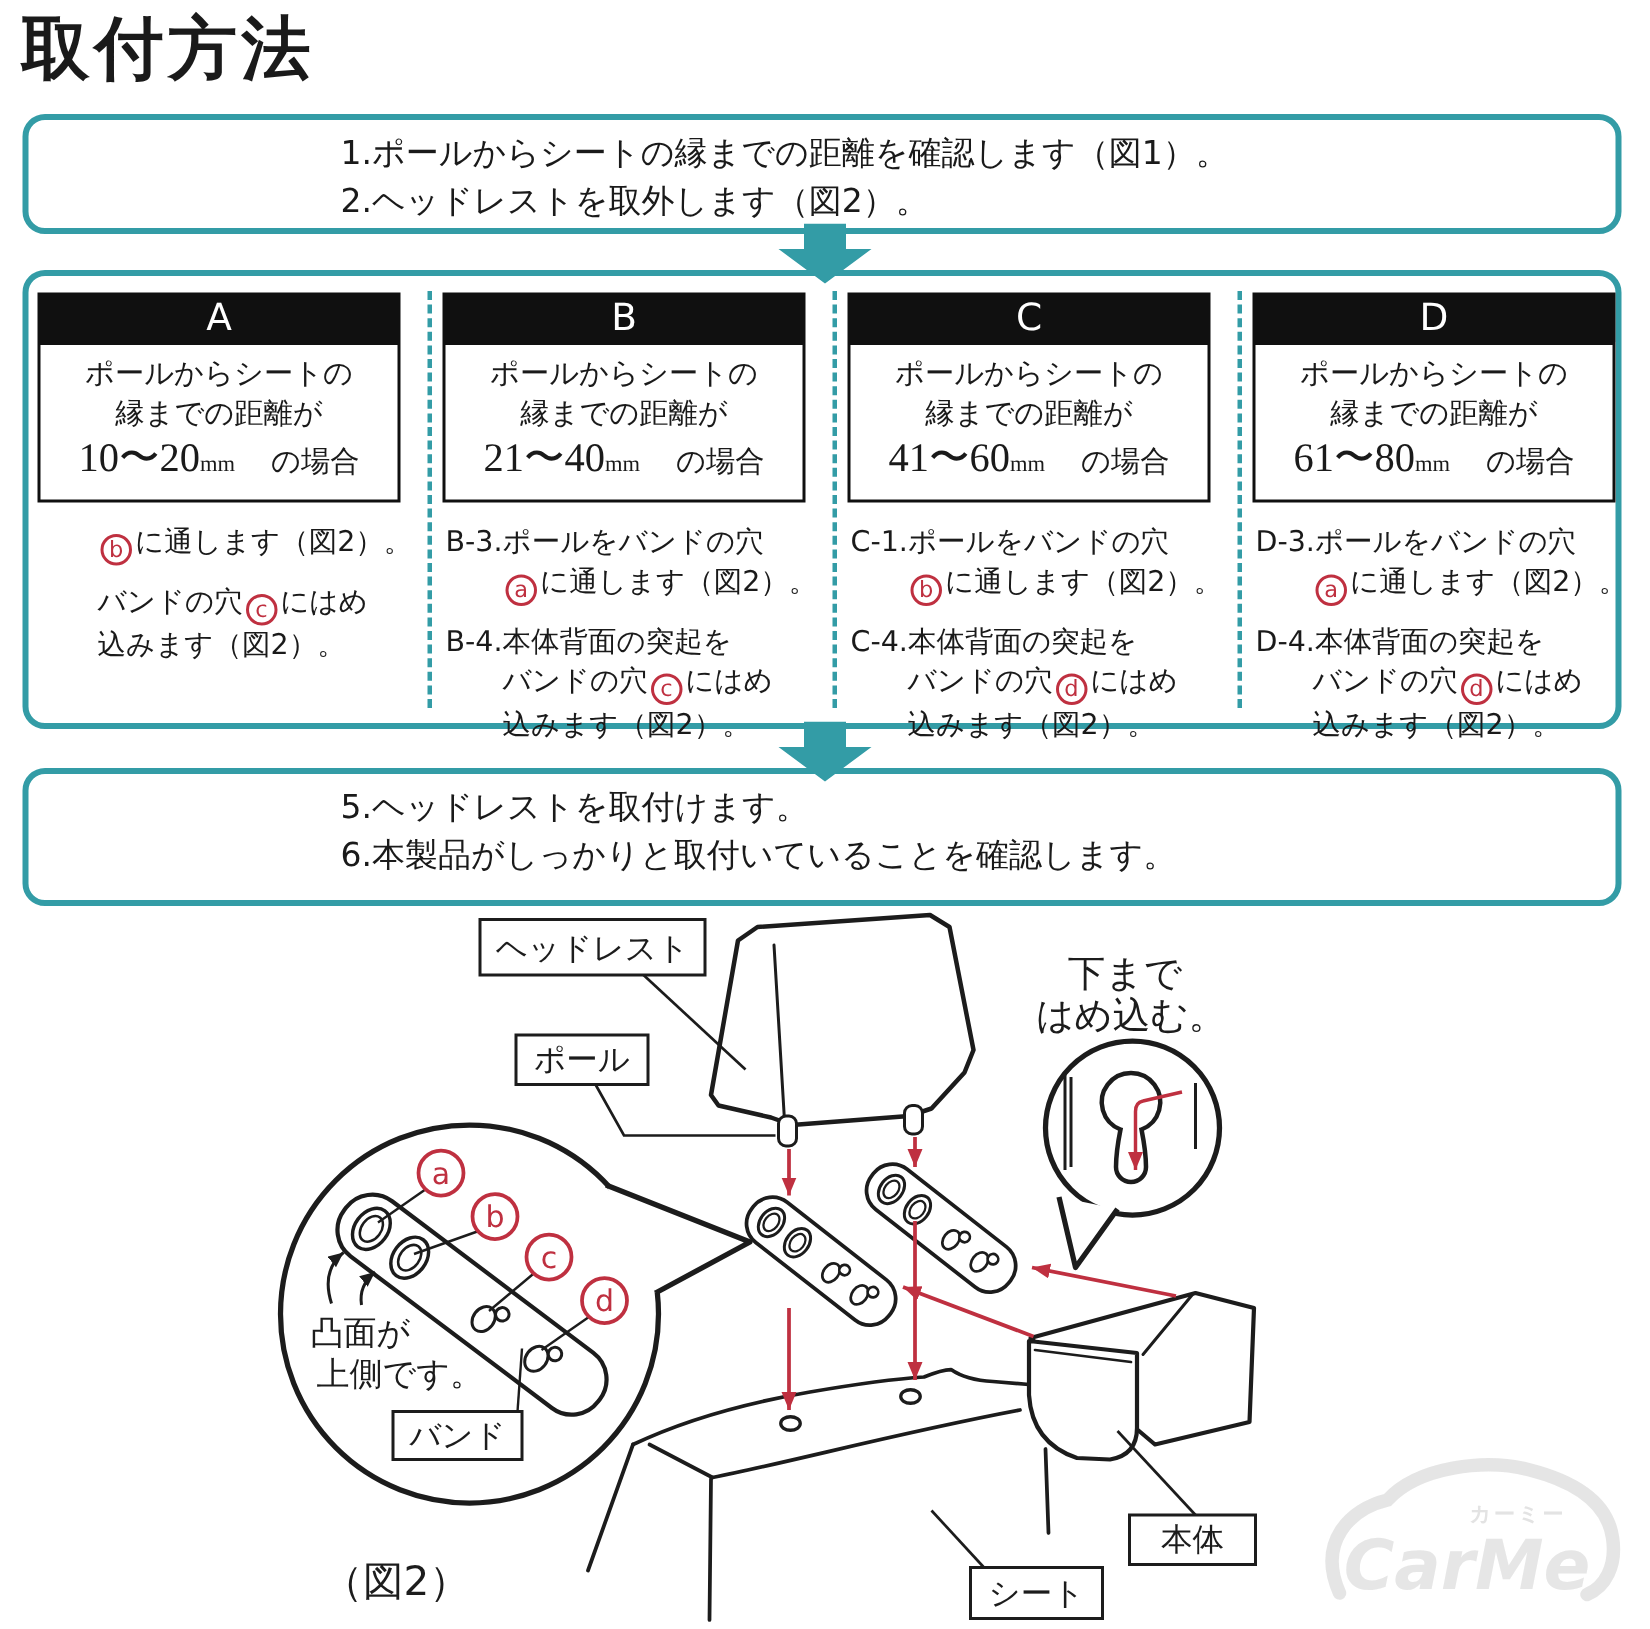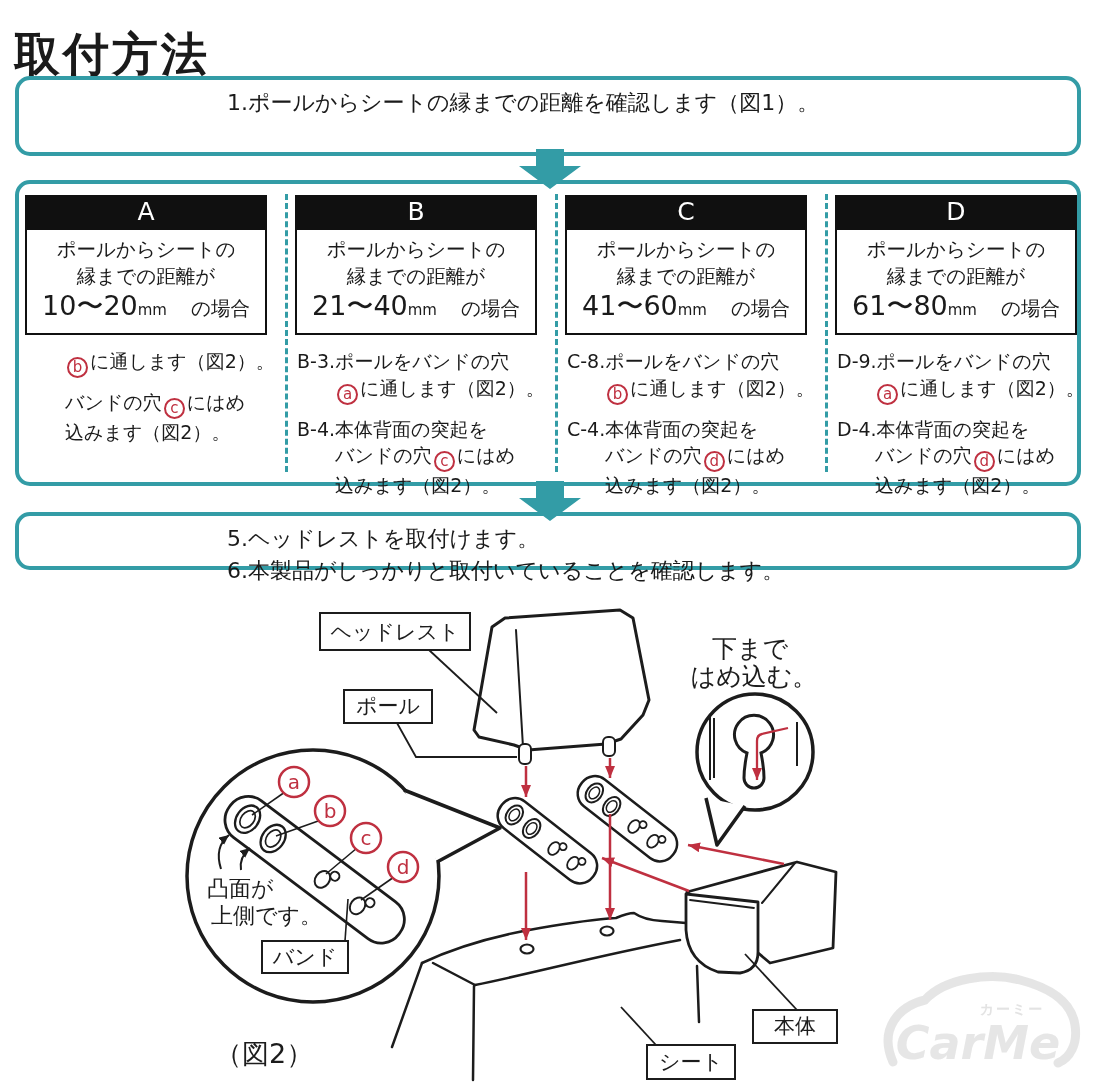--- a/index.html
+++ b/index.html
@@ -3,41 +3,41 @@
 <meta charset="utf-8">
 <style>
   html,body { margin:0; padding:0; }
   body {
     width:1100px; height:1086px; position:relative; background:#fff;
     font-family:"DejaVu Sans","Liberation Sans",sans-serif; color:#1a1a1a;
     overflow:hidden;
   }
   .title {
     position:absolute; left:14px; top:2px;
-    font-size:46px; font-weight:bold; letter-spacing:3px;margin-top:22px;
+    font-size:46px; font-weight:bold; letter-spacing:3px;
   }
   .tealbox {
     position:absolute; left:15px; width:1066px; box-sizing:border-box;
     border:4px solid #339CA6; border-radius:15px; background:#fff;
   }
   #intro-box { top:76px; height:80px; }
-  #outro-box { top:512px; height:58px; }
+  #outro-box { top:512px; height:92px; }
   .steplines { padding:7px 0 0 208px; font-size:22px; line-height:32px; }
   #abcd-box { top:180px; height:306px; }
   .divider { position:absolute; top:10px; bottom:10px; width:0; border-left:3px dashed #339CA6; }
   #div-1 { left:266px; } #div-2 { left:536px; } #div-3 { left:806px; }
   .col { position:absolute; top:11px; width:242px; }
   #col-a { left:6px; } #col-b { left:276px; } #col-c { left:546px; } #col-d { left:816px; }
   .col-header {
     height:33px; background:#101010; color:#fff; display:flex;
     align-items:center; justify-content:center; font-size:25px;
   }
   .cond-box {
     border:2.5px solid #101010; background:#fff; text-align:center;
-    padding:6px 0 7px; box-sizing:border-box;
+    padding:6px 0 7px; box-sizing:border-box;font-family:Liberation Serif, serif;
   }
   .cond-line  { font-size:19.5px; line-height:27px; }
   .cond-line3 { font-size:19.5px; line-height:31px; white-space:nowrap; }
   .range { font-size:27px; }
   .unit  { font-size:15px; }
   .case-suffix { margin-left:24px; }
   .steps { margin-top:13px; font-size:19px; line-height:26.5px; padding-left:2px; }
   .step  { margin-bottom:11px; }
   .sline { white-space:nowrap; }
   .sline.ind { padding-left:38px; }
@@ -53,20 +53,21 @@
   svg text { font-family:"DejaVu Sans","Liberation Sans",sans-serif; }
 </style>
 </head>
 <body>
 
 <div class="title">取付方法</div>
 
 <div id="intro-box" class="tealbox">
   <div class="steplines">
     <div>1.ポールからシートの縁までの距離を確認します（図1）。</div>
+    <div>2.ヘッドレストを取外します（図2）。</div>
   </div>
 </div>
 
 <svg id="flow-arrow-1" class="arrow-svg" viewBox="0 0 90 46">
   <polygon points="31,0 59,0 59,17 76,17 45,40 14,17 31,17" fill="#339CA6"></polygon>
 </svg>
 
 <div id="abcd-box" class="tealbox">
   <div id="div-1" class="divider"></div>
   <div id="div-2" class="divider"></div>
@@ -126,21 +127,21 @@
     <div class="col-header">
         <span>C</span>
       </div>
     <div class="cond-box">
       <div class="cond-line">ポールからシートの</div>
       <div class="cond-line">縁までの距離が</div>
       <div class="cond-line3"><span class="range">41〜60</span><span class="unit">mm</span><span class="case-suffix">の場合</span></div>
     </div>
     <div class="steps">
       <div class="step">
-        <div class="sline">C-8.ポールをバンドの穴</div>
+        <div class="sline">C-1.ポールをバンドの穴</div>
         <div class="sline ind"><span class="hole">
               <span>b</span>
             </span><span>に通します（図2）。</span></div>
       </div>
       <div class="step">
         <div class="sline">C-4.本体背面の突起を</div>
         <div class="sline ind"><span>バンドの穴</span><span class="hole">
               <span>d</span>
             </span><span>にはめ</span></div>
         <div class="sline ind">込みます（図2）。</div>
@@ -152,21 +153,21 @@
     <div class="col-header">
         <span>D</span>
       </div>
     <div class="cond-box">
       <div class="cond-line">ポールからシートの</div>
       <div class="cond-line">縁までの距離が</div>
       <div class="cond-line3"><span class="range">61〜80</span><span class="unit">mm</span><span class="case-suffix">の場合</span></div>
     </div>
     <div class="steps">
       <div class="step">
-        <div class="sline">D-9.ポールをバンドの穴</div>
+        <div class="sline">D-3.ポールをバンドの穴</div>
         <div class="sline ind"><span class="hole">
               <span>a</span>
             </span><span>に通します（図2）。</span></div>
       </div>
       <div class="step">
         <div class="sline">D-4.本体背面の突起を</div>
         <div class="sline ind"><span>バンドの穴</span><span class="hole">
               <span>d</span>
             </span><span>にはめ</span></div>
         <div class="sline ind">込みます（図2）。</div>

